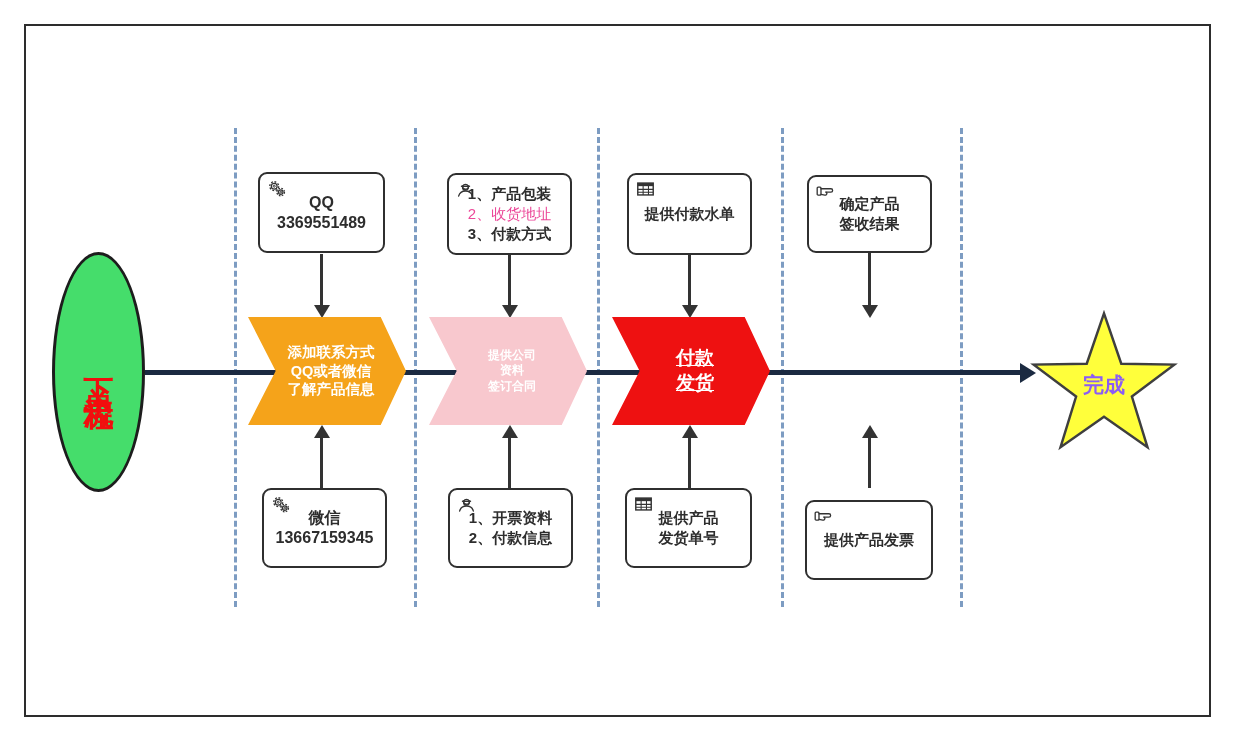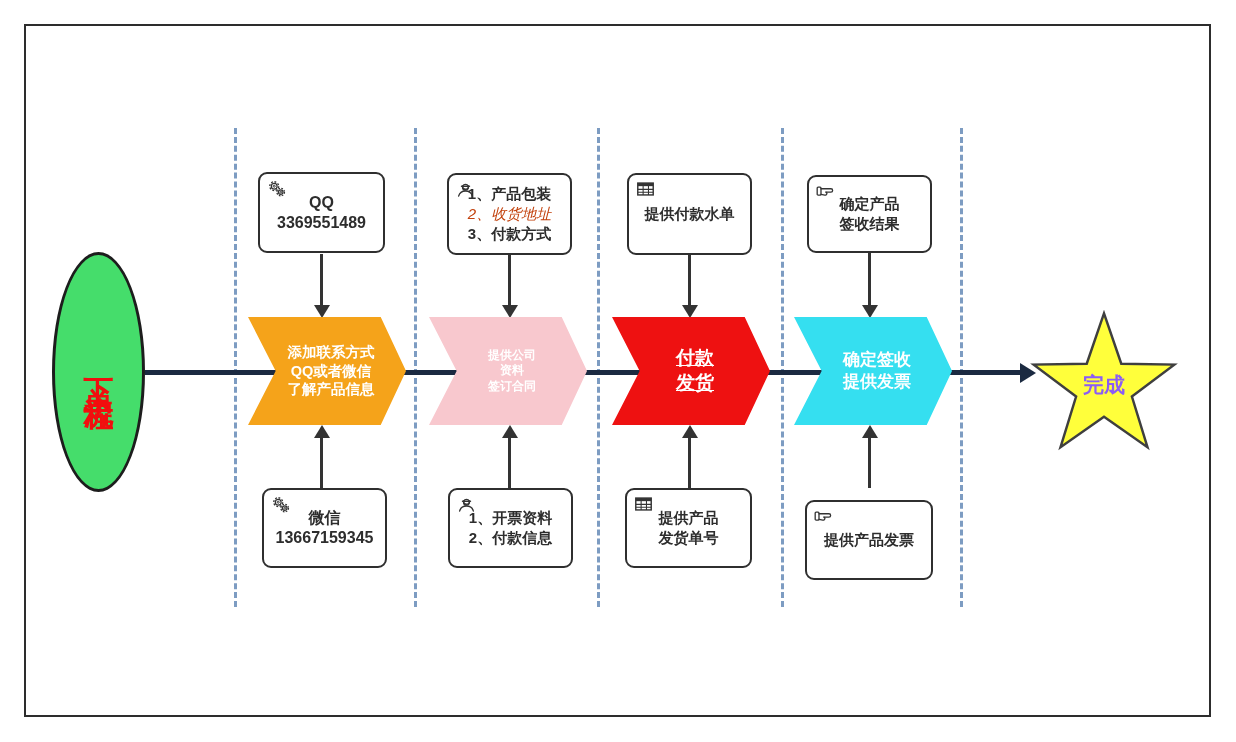--- a/index.html
+++ b/index.html
@@ -14,21 +14,21 @@
   .ellipse .vtext{writing-mode:vertical-lr;text-orientation:upright;font-size:30px;font-weight:bold;color:#f10e0e;letter-spacing:9px;line-height:1;}
   .chevron{position:absolute;top:317px;width:158px;height:108px;
            clip-path:polygon(0% 0%,84% 0%,100% 50%,84% 100%,0% 100%,17.5% 50%);
            display:flex;align-items:center;justify-content:center;text-align:center;}
   .chevron .lbl{color:#fff;font-weight:bold;white-space:pre-line;line-height:1.3;padding-left:8px;}
   .box{position:absolute;background:#fff;border:2px solid #2f2f2f;border-radius:9px;box-sizing:border-box;
        display:flex;flex-direction:column;align-items:center;justify-content:center;text-align:center;}
   .box .ic{position:absolute;left:7px;top:6px;}
   .box .ln{font-size:15px;font-weight:bold;color:#2d2d2d;line-height:20px;}
   .box .ln.big{font-size:16px;}
-  .box .ln.dim{font-weight:normal;color:#c2410c;font-style:italic;}
+  .box .ln.dim{font-weight:normal;color:#ec4899;}
   .stem{position:absolute;width:3px;background:#333;}
   .head-down{position:absolute;width:0;height:0;border-left:8px solid transparent;border-right:8px solid transparent;border-top:13px solid #333;}
   .head-up{position:absolute;width:0;height:0;border-left:8px solid transparent;border-right:8px solid transparent;border-bottom:13px solid #333;}
   .star-wrap{position:absolute;left:1030px;top:310px;width:148px;height:141px;}
   .star-wrap .star-label{position:absolute;left:0;right:0;top:53%;transform:translateY(-50%);
         text-align:center;font-size:21px;font-weight:bold;color:#8b5cf6;}
   svg.icon{display:block;}
 </style>
 </head>
 <body>
@@ -177,24 +177,20 @@
         <rect x="1.5" y="1.5" width="13" height="2.6" fill="#333"></rect>
         <path d="M1.5 6.8 h13 M1.5 9.3 h13 M6 1.5 v10 M10.5 1.5 v10" stroke="#333" stroke-width="0.9" fill="none"></path>
       </svg>
     </span>
     <span class="ln">提供产品</span>
     <span class="ln">发货单号</span>
   </div>
   <div class="stem" style="left:868px;top:253px;height:53px;"></div>
   <div class="head-down" style="left:862px;top:305px;"></div>
 
-  <div class="chevron" style="left: 794px; background: rgb(53, 223, 240);">
-    <span class="lbl" style="font-size:17px;">确定签收
-提供发票</span>
-  </div>
 
   <div class="stem" style="left:868px;top:437px;height:51px;"></div>
   <div class="head-up" style="left:862px;top:425px;"></div>
   <div class="box" style="left:805px;top:488px;width:128px;height:80px;margin-top:12px;">
     <span class="ic">
       <svg class="icon" width="19" height="16" viewBox="0 0 16 13">
           <g fill="none" stroke="#333" stroke-width="1.1" stroke-linejoin="round" stroke-linecap="round">
         <rect x="1" y="3.2" width="3.2" height="6.8" rx="0.8"></rect>
         <path d="M4.2 4.6 L12.6 4.6 A1.4 1.4 0 1 1 12.6 7.4 L8.4 7.4"></path>
         <path d="M4.2 9.4 L7.4 10 A1.6 1.6 0 0 0 9.2 8.4 L8.4 7.4"></path>

